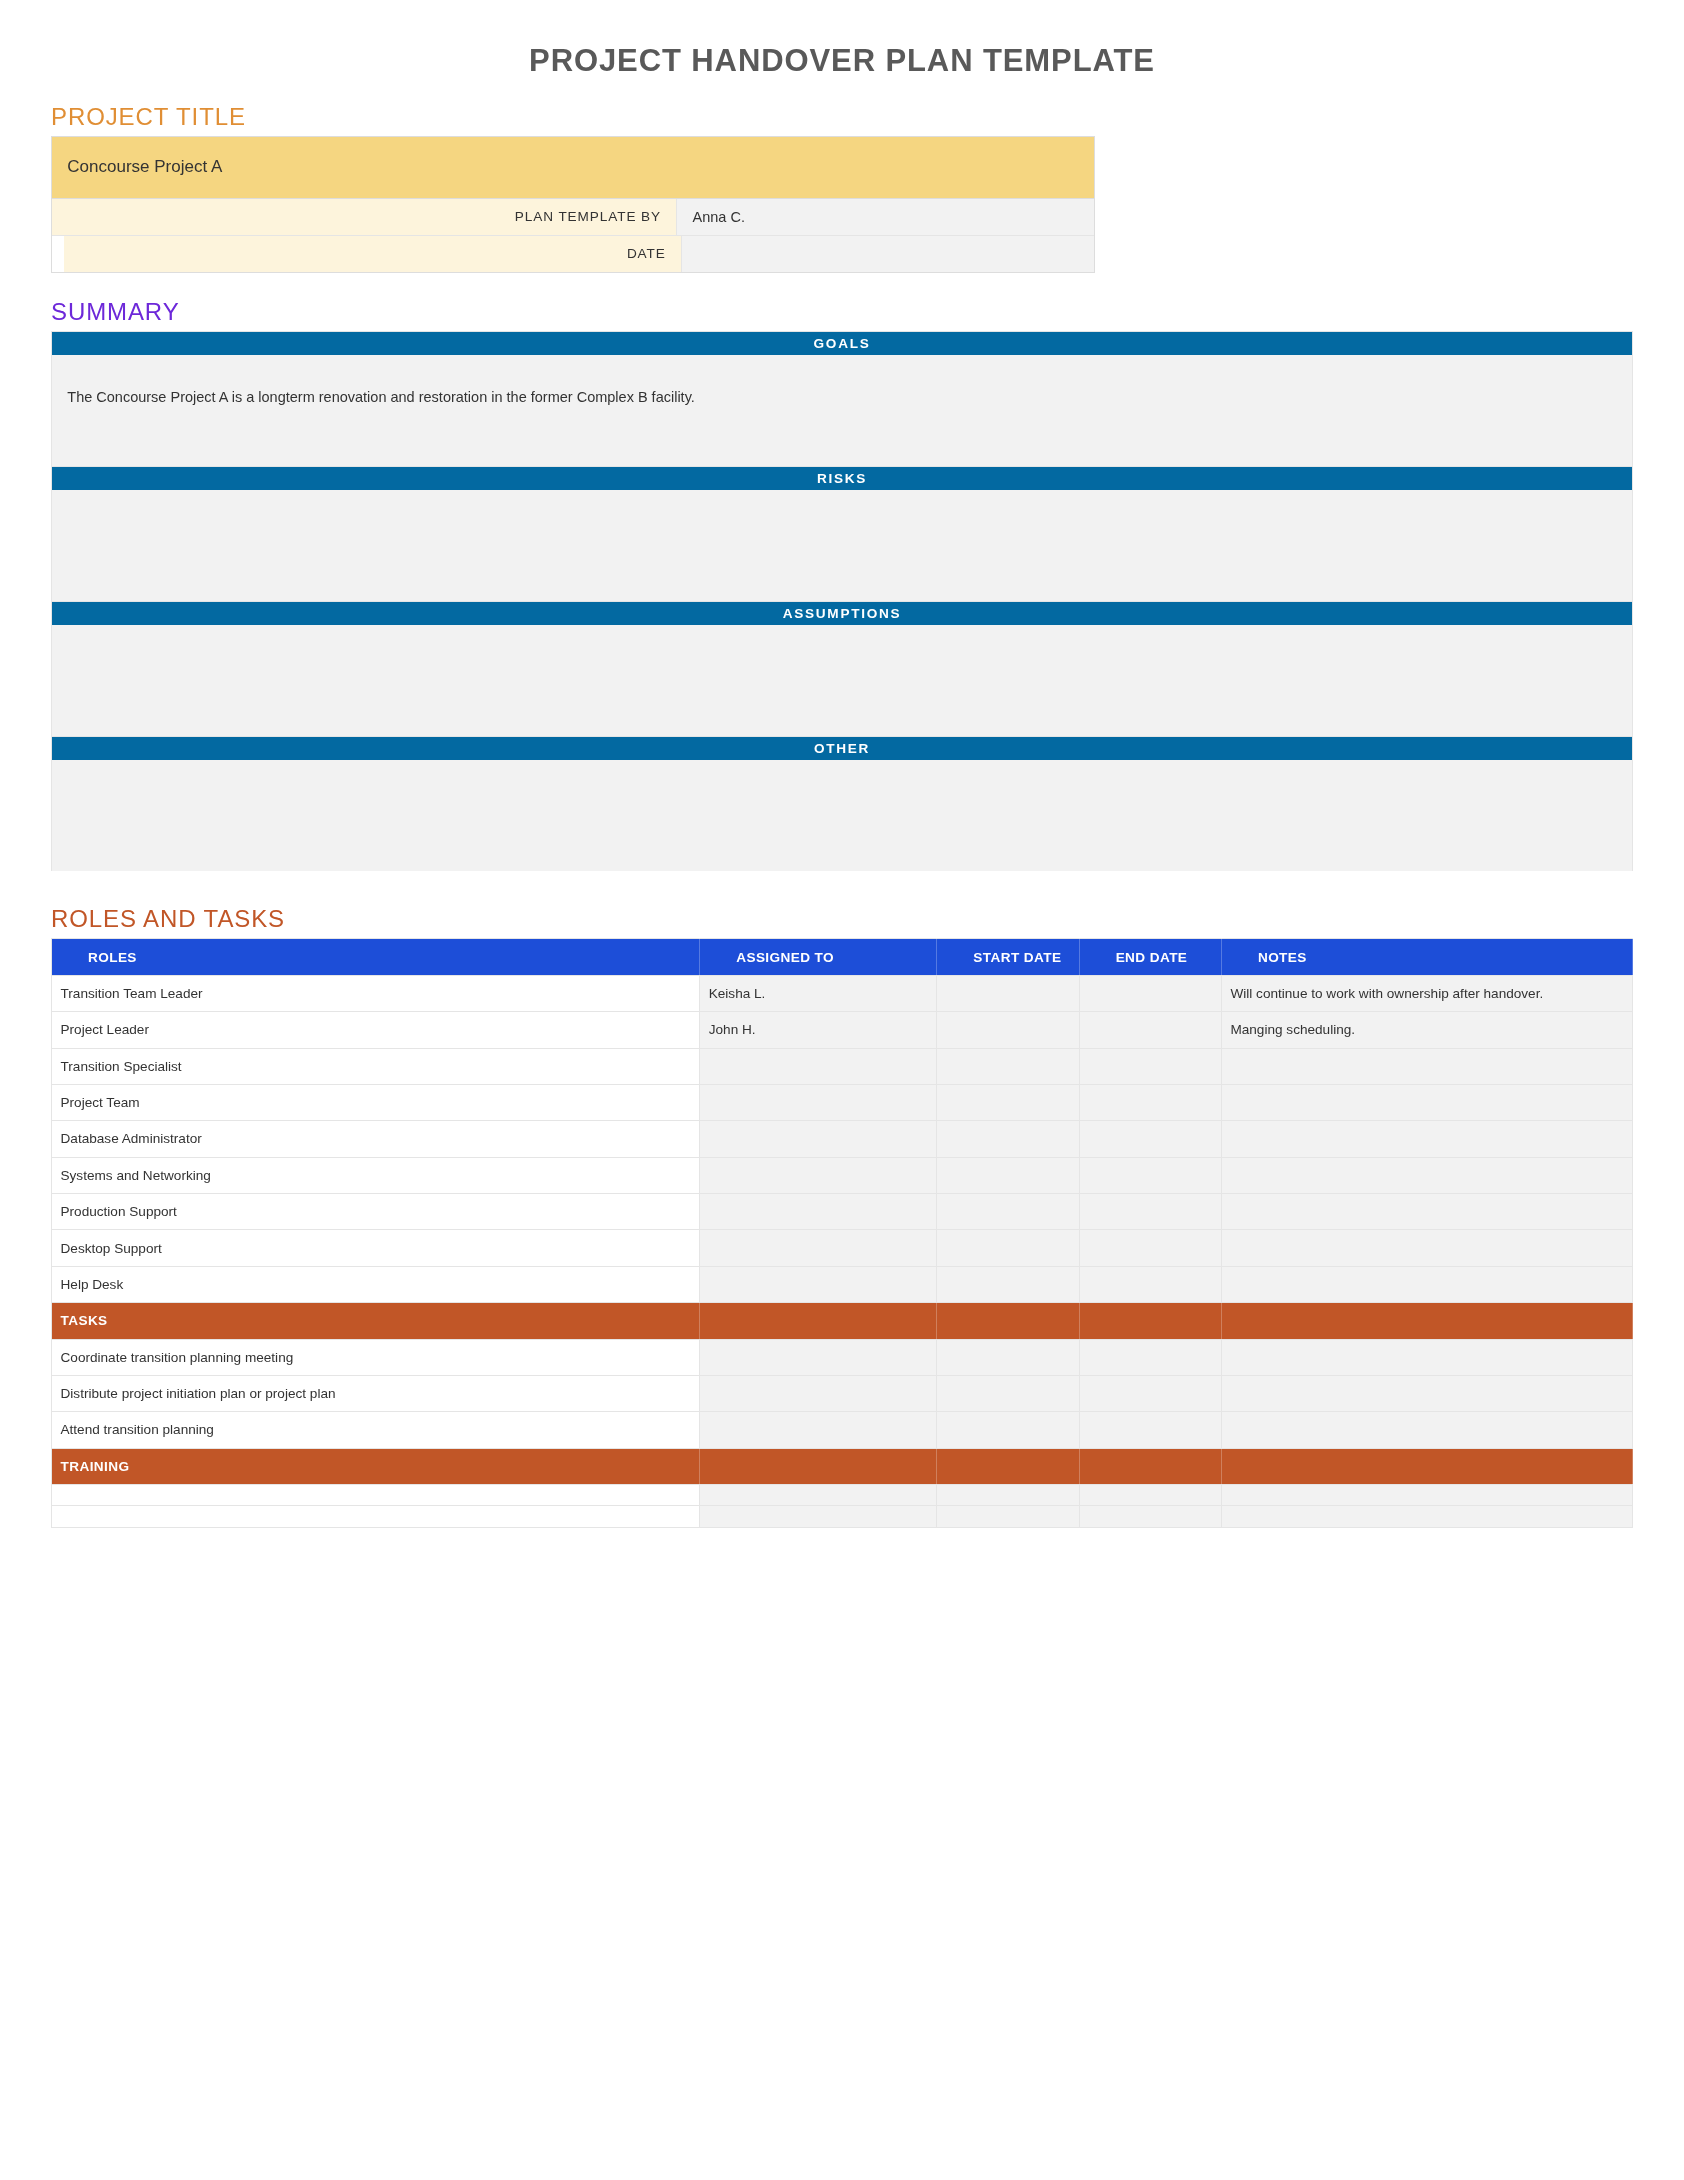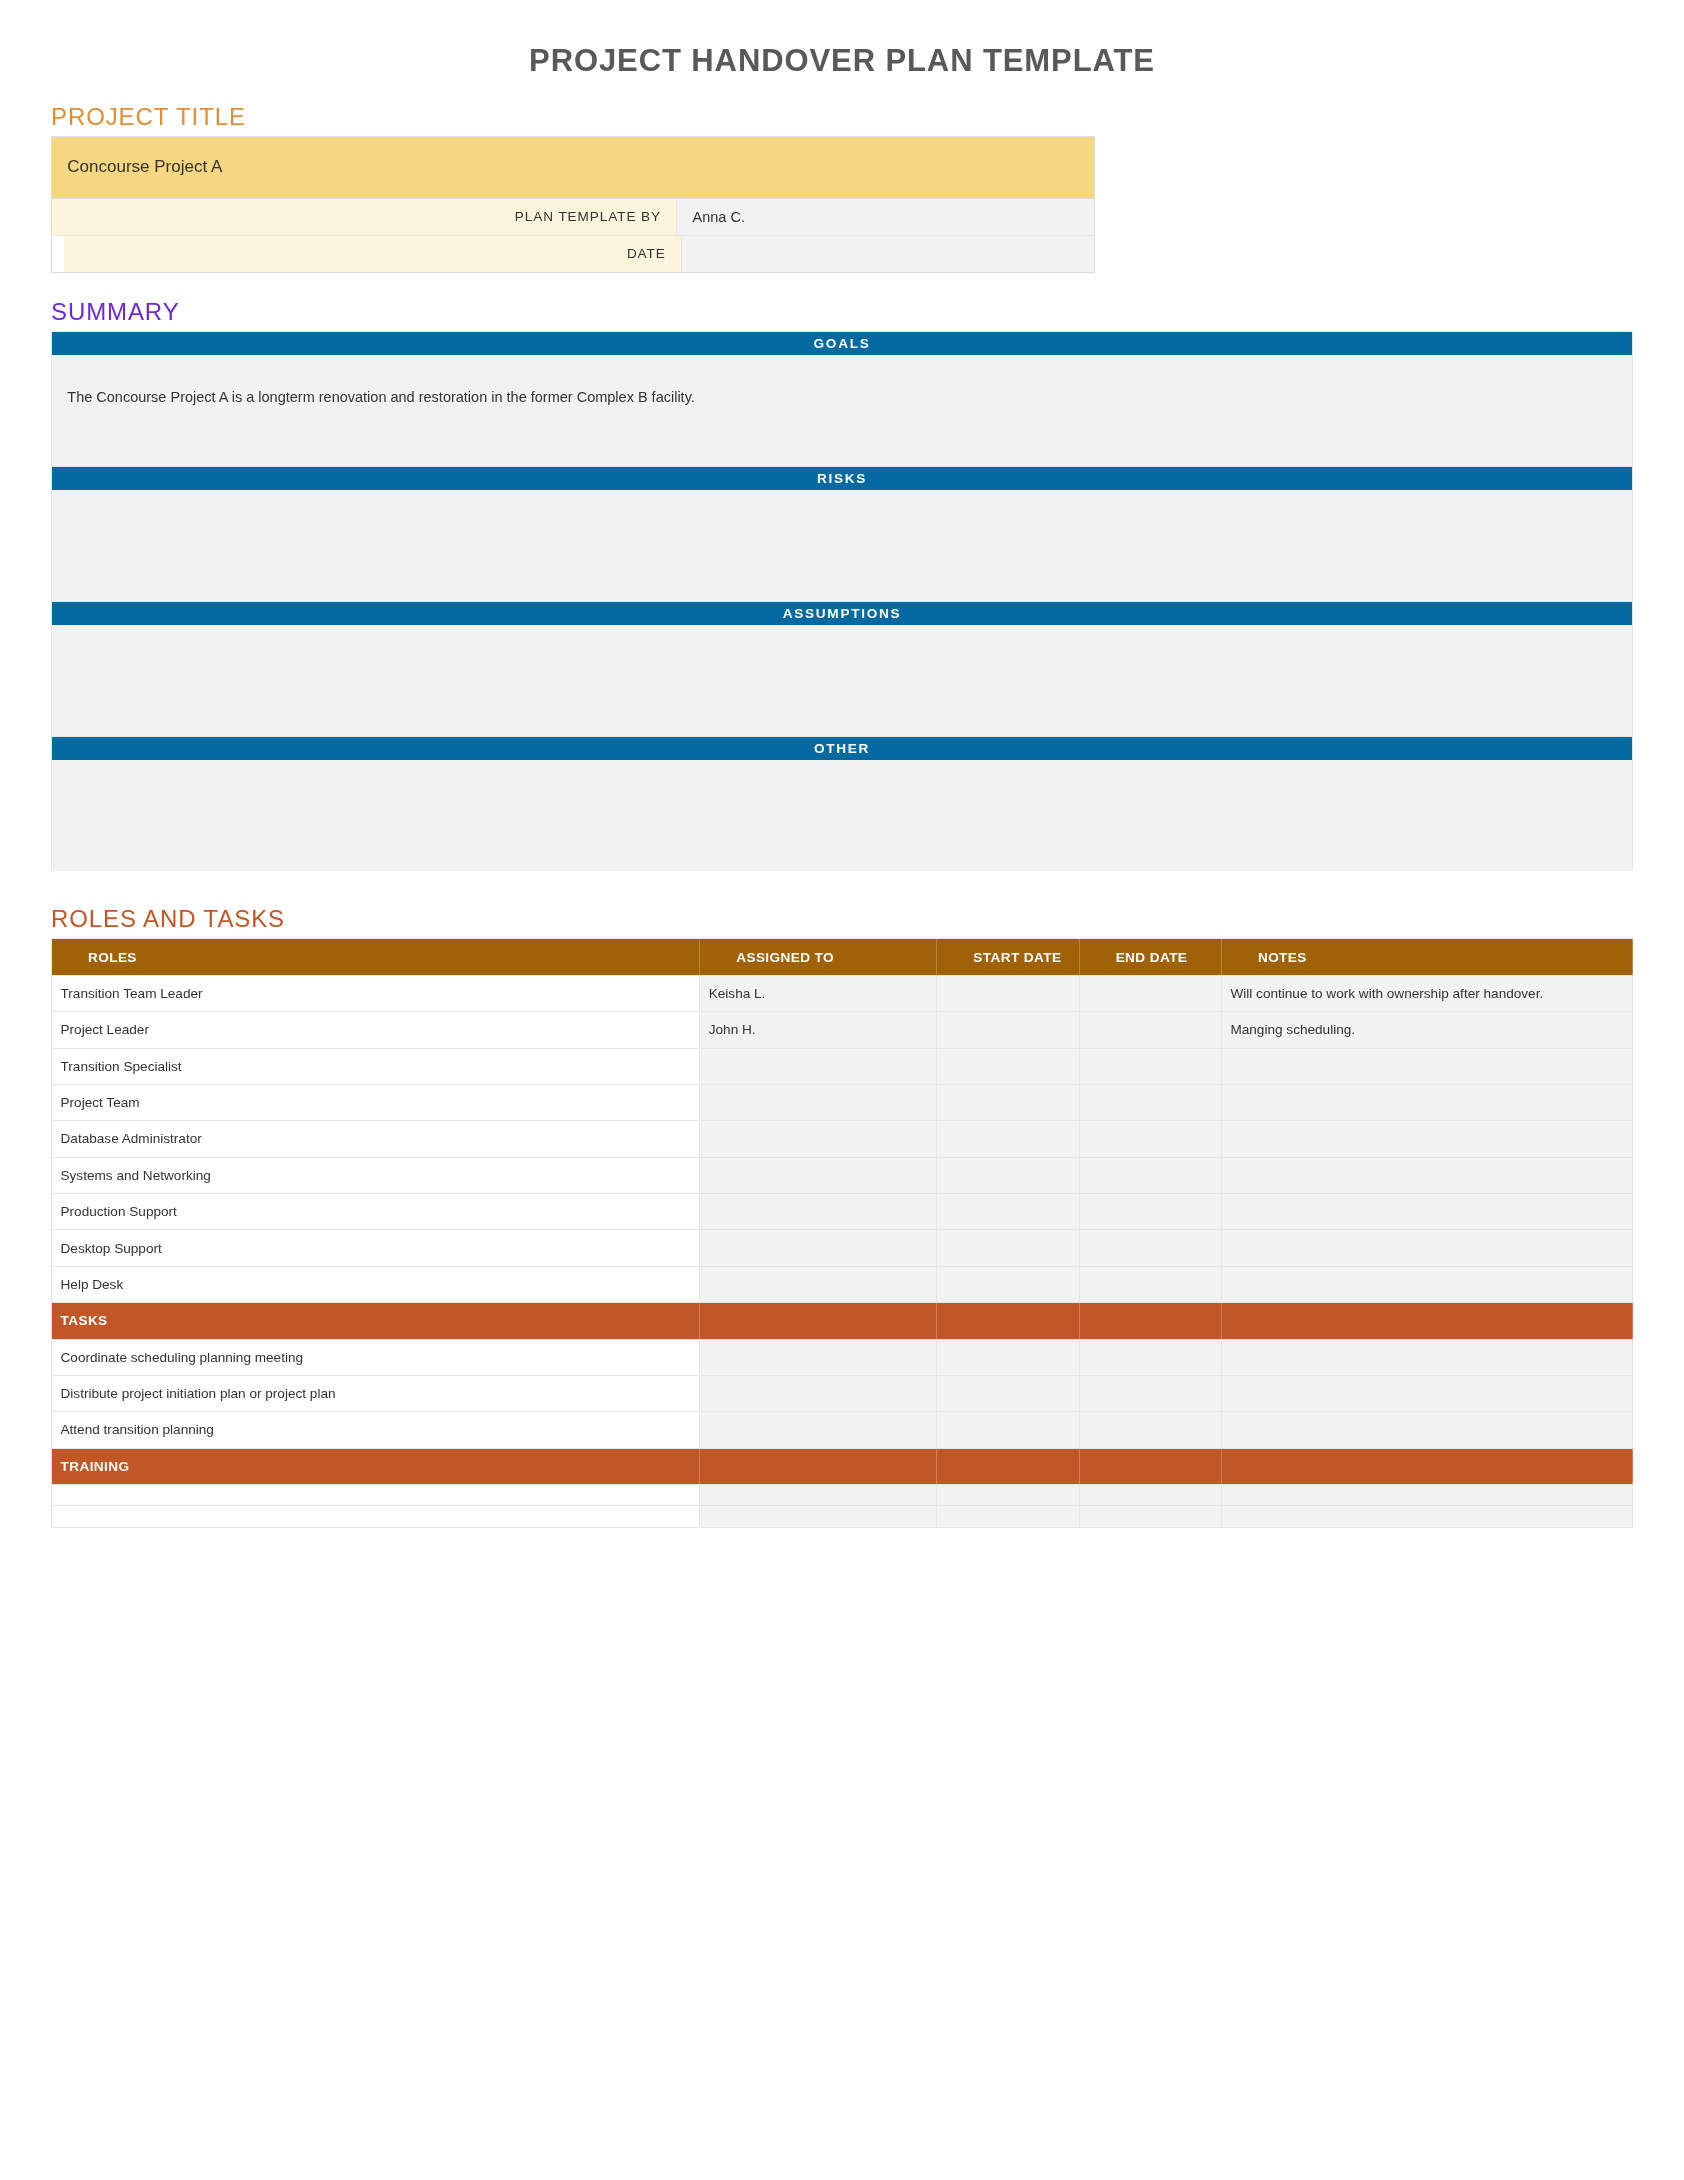--- a/index.html
+++ b/index.html
@@ -99,21 +99,21 @@
     table-layout: fixed;
   }
   .roles-table th, .roles-table td {
     border: 0.9px solid #e5e5e5;
     padding: 10.2px 8.5px;
     text-align: left;
     font-size: 13.6px;
     vertical-align: middle;
   }
   .roles-table th {
-    background: #a16207;
+    background: #1d4ed8;
     color: #fff;
     font-weight: bold;
     letter-spacing: 0.4px;
     border-right-color: rgba(255,255,255,0.25);
     padding-left: 36px;
   }
   .roles-table .section-row td {
     background: #C15627;
     color: #fff;
     font-weight: bold;
@@ -250,21 +250,21 @@
         <td class="shaded"></td>
       </tr>
       <tr class="section-row">
         <td>TASKS</td>
         <td></td>
         <td></td>
         <td></td>
         <td></td>
       </tr>
       <tr>
-        <td class="white">Coordinate scheduling planning meeting</td>
+        <td class="white">Coordinate transition planning meeting</td>
         <td class="shaded"></td>
         <td class="shaded"></td>
         <td class="shaded"></td>
         <td class="shaded"></td>
       </tr>
       <tr>
         <td class="white">Distribute project initiation plan or project plan</td>
         <td class="shaded"></td>
         <td class="shaded"></td>
         <td class="shaded"></td>

